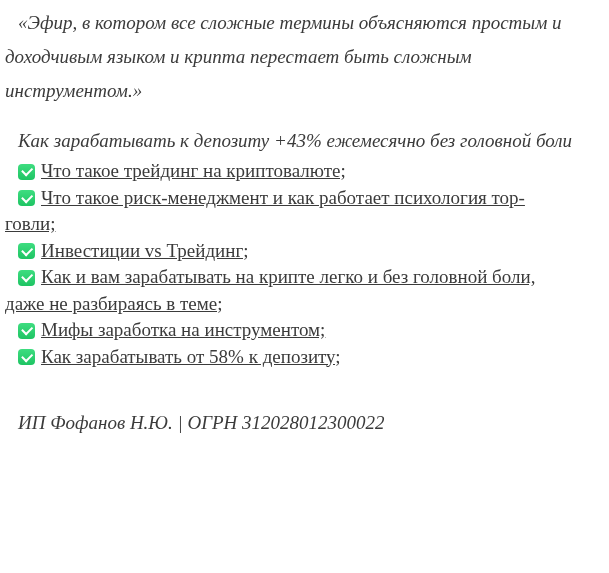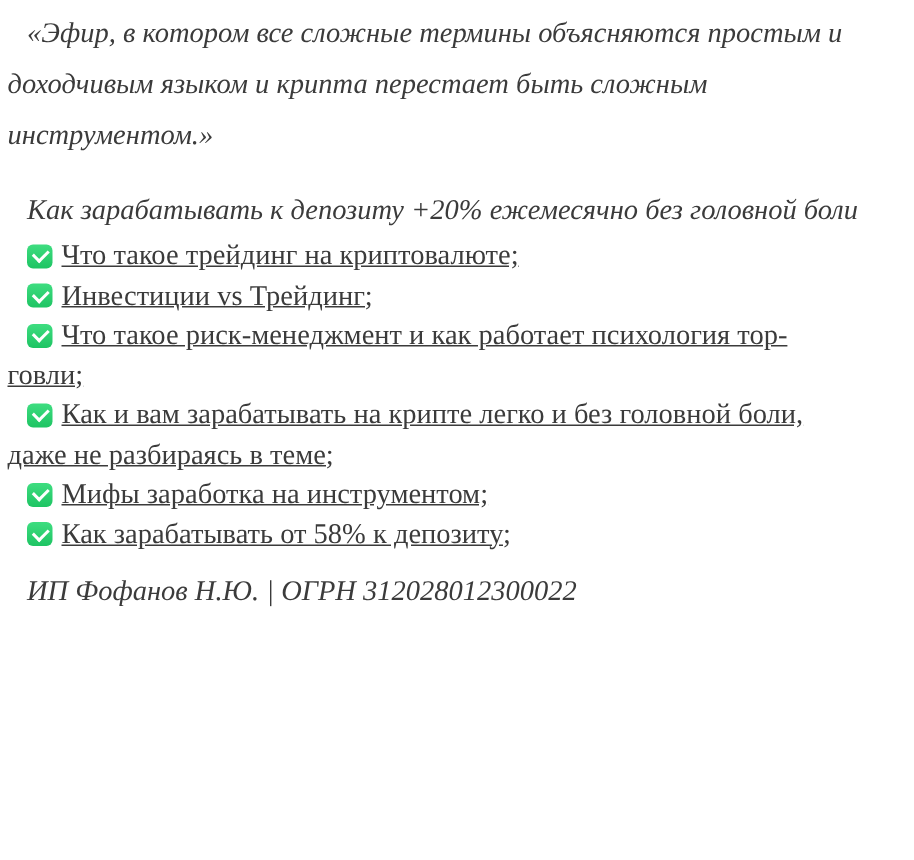--- a/index.html
+++ b/index.html
@@ -43,39 +43,39 @@
     content: "";
     position: absolute;
     left: 3.5px;
     top: 3.5px;
     width: 8px;
     height: 4.5px;
     border-left: 2.2px solid #ffffff;
     border-bottom: 2.2px solid #ffffff;
     transform: rotate(-45deg);
   }
-  .footer-block { margin-top: 8px; }
+  .footer-block { margin-top: 36px; }
   .source-block { margin-top: 26px; }
 </style>
 </head>
 <body>
 
 <div>
 
   <p class="para quote">«Эфир, в котором все сложные термины объясняются простым и
 доходчивым языком и крипта перестает быть сложным
 инструментом.»</p>
 
-  <p class="para list-header">Как зарабатывать к депозиту +20% ежемесячно без головной боли</p>
+  <p class="para list-header">Как зарабатывать к депозиту +43% ежемесячно без головной боли</p>
 
   <div class="checklist">
     <div class="check-item"><span class="check"></span><span>Что такое трейдинг на криптовалюте;</span></div>
-    <div class="check-item"><span class="check"></span><span>Инвестиции vs Трейдинг;</span></div>
     <div class="check-item"><span class="check"></span><span>Что такое риск-менеджмент и как работает психология тор-
 говли;</span></div>
+    <div class="check-item"><span class="check"></span><span>Инвестиции vs Трейдинг;</span></div>
     <div class="check-item"><span class="check"></span><span>Как и вам зарабатывать на крипте легко и без головной боли,
 даже не разбираясь в теме;</span></div>
     <div class="check-item"><span class="check"></span><span>Мифы заработка на инструментом;</span></div>
     <div class="check-item"><span class="check"></span><span>Как зарабатывать от 58% к депозиту;</span></div>
   </div>
 
   <div class="footer-block">
     <p class="para">ИП Фофанов Н.Ю. | ОГРН 312028012300022</p>
   </div>
 

